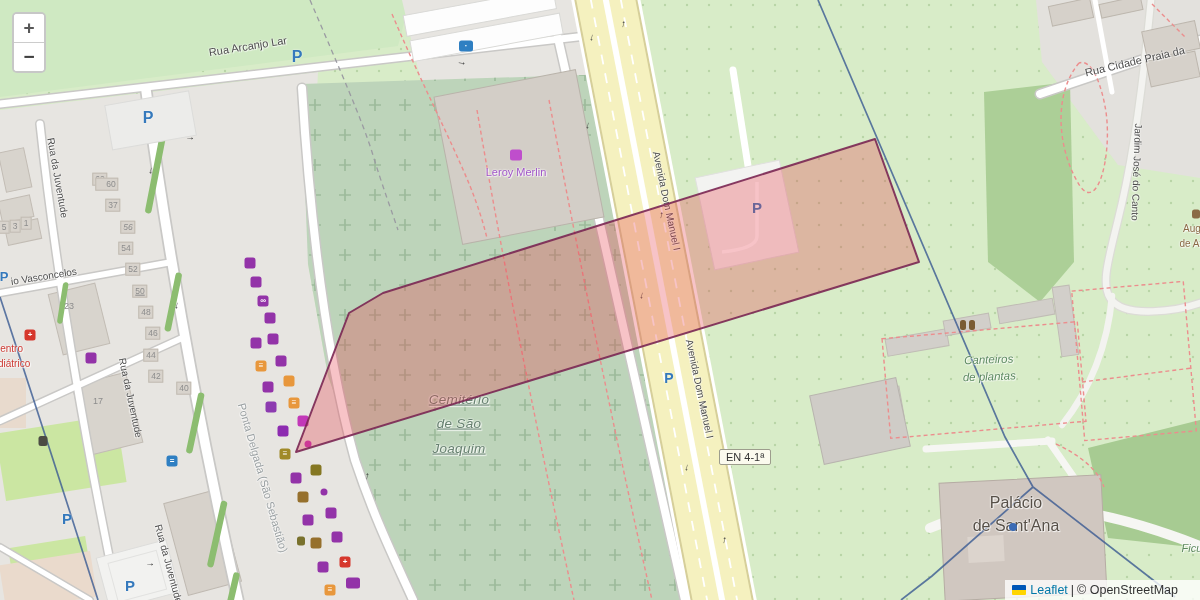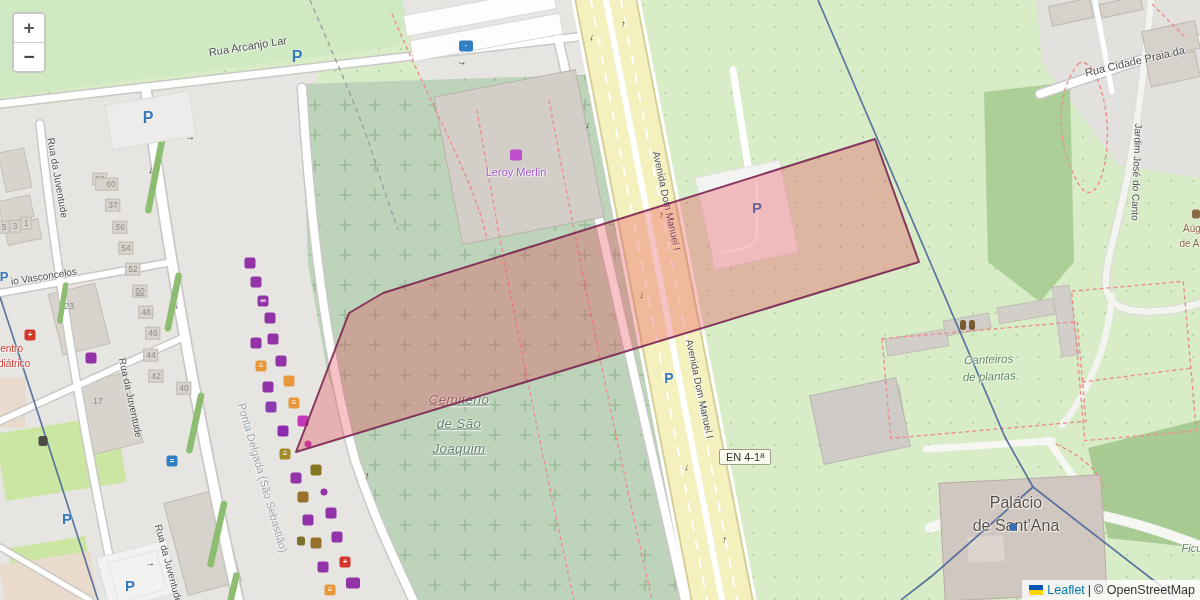--- a/index.html
+++ b/index.html
@@ -48,21 +48,21 @@
     border:2px solid rgba(0,0,0,.22);border-radius:5px;overflow:hidden;
   }
   .zbtn{
     width:30px;height:28px;display:flex;align-items:center;justify-content:center;
     font-size:19px;font-weight:bold;color:#404040;background:#fff;cursor:pointer;
   }
   #zoomin{border-bottom:1px solid #ccc;color:#585858;}
   
   #attrib{
     position:absolute;right:0;bottom:0;height:20px;background:rgba(255,255,255,.78);
-    padding:0 5px 0 7px;font-size:12.5px;line-height:20px;color:#333;white-space:nowrap;
+    padding:0 22px 0 7px;font-size:12.5px;line-height:20px;color:#333;white-space:nowrap;
   }
   #attrib a{text-decoration:none;}
   #leaflet-link{color:#0078A8;}
   #osm-link{color:#333;}
   #ua-flag{
     display:inline-block;width:14px;height:10px;vertical-align:-1px;margin-right:4px;
     background:linear-gradient(#0057B7 50%,#FFD500 50%);border-radius:1px;
   }
   .sep{color:#333;margin:0 3px;}
 </style>
@@ -243,21 +243,21 @@
 de Sant'Ana</div>
       <div class="lbl" style="left: 262px; top: 478px; transform: translate(-50%, -50%) rotate(74deg); font-size: 11px; color: rgb(154, 160, 162);">Ponta Delgada (São Sebastião)</div>
       <div class="lbl italic" style="left: 1192px; top: 549px; transform: translate(-50%, -50%); font-size: 11px; color: rgb(95, 138, 96);">Ficu</div>
     </div>
 
   <div class="layer" id="nums">
 
   <span class="num" style="left: 100px; top: 179px; transform: translate(-50%, -50%);">62</span>
       <span class="num" style="left: 107px; top: 184px; transform: translate(-50%, -50%); padding-left: 10px;">60</span>
       <span class="num" style="left: 113px; top: 205px; transform: translate(-50%, -50%);">37</span>
-      <span class="num" style="left: 120px; top: 227px; transform: translate(-50%, -50%); font-style: italic;">56</span>
+      <span class="num" style="left: 128px; top: 227px; transform: translate(-50%, -50%); font-style: italic;">56</span>
       <span class="num" style="left: 126px; top: 248px; transform: translate(-50%, -50%);">54</span>
       <span class="num" style="left: 133px; top: 269px; transform: translate(-50%, -50%);">52</span>
       <span class="num" style="left: 140px; top: 291px; transform: translate(-50%, -50%); text-decoration: underline;">50</span>
       <span class="num" style="left: 146px; top: 312px; transform: translate(-50%, -50%);">48</span>
       <span class="num" style="left: 153px; top: 333px; transform: translate(-50%, -50%);">46</span>
       <span class="num" style="left: 151px; top: 355px; transform: translate(-50%, -50%);">44</span>
       <span class="num" style="left: 156px; top: 376px; transform: translate(-50%, -50%);">42</span>
       <span class="num" style="left: 172px; top: 388px; transform: translate(-50%, -50%); margin-left: 12px;">40</span>
       <span class="num numplain" style="left: 69px; top: 307px; transform: translate(-50%, -50%);">23</span>
       <span class="num numplain" style="left: 98px; top: 402px; transform: translate(-50%, -50%);">17</span>

